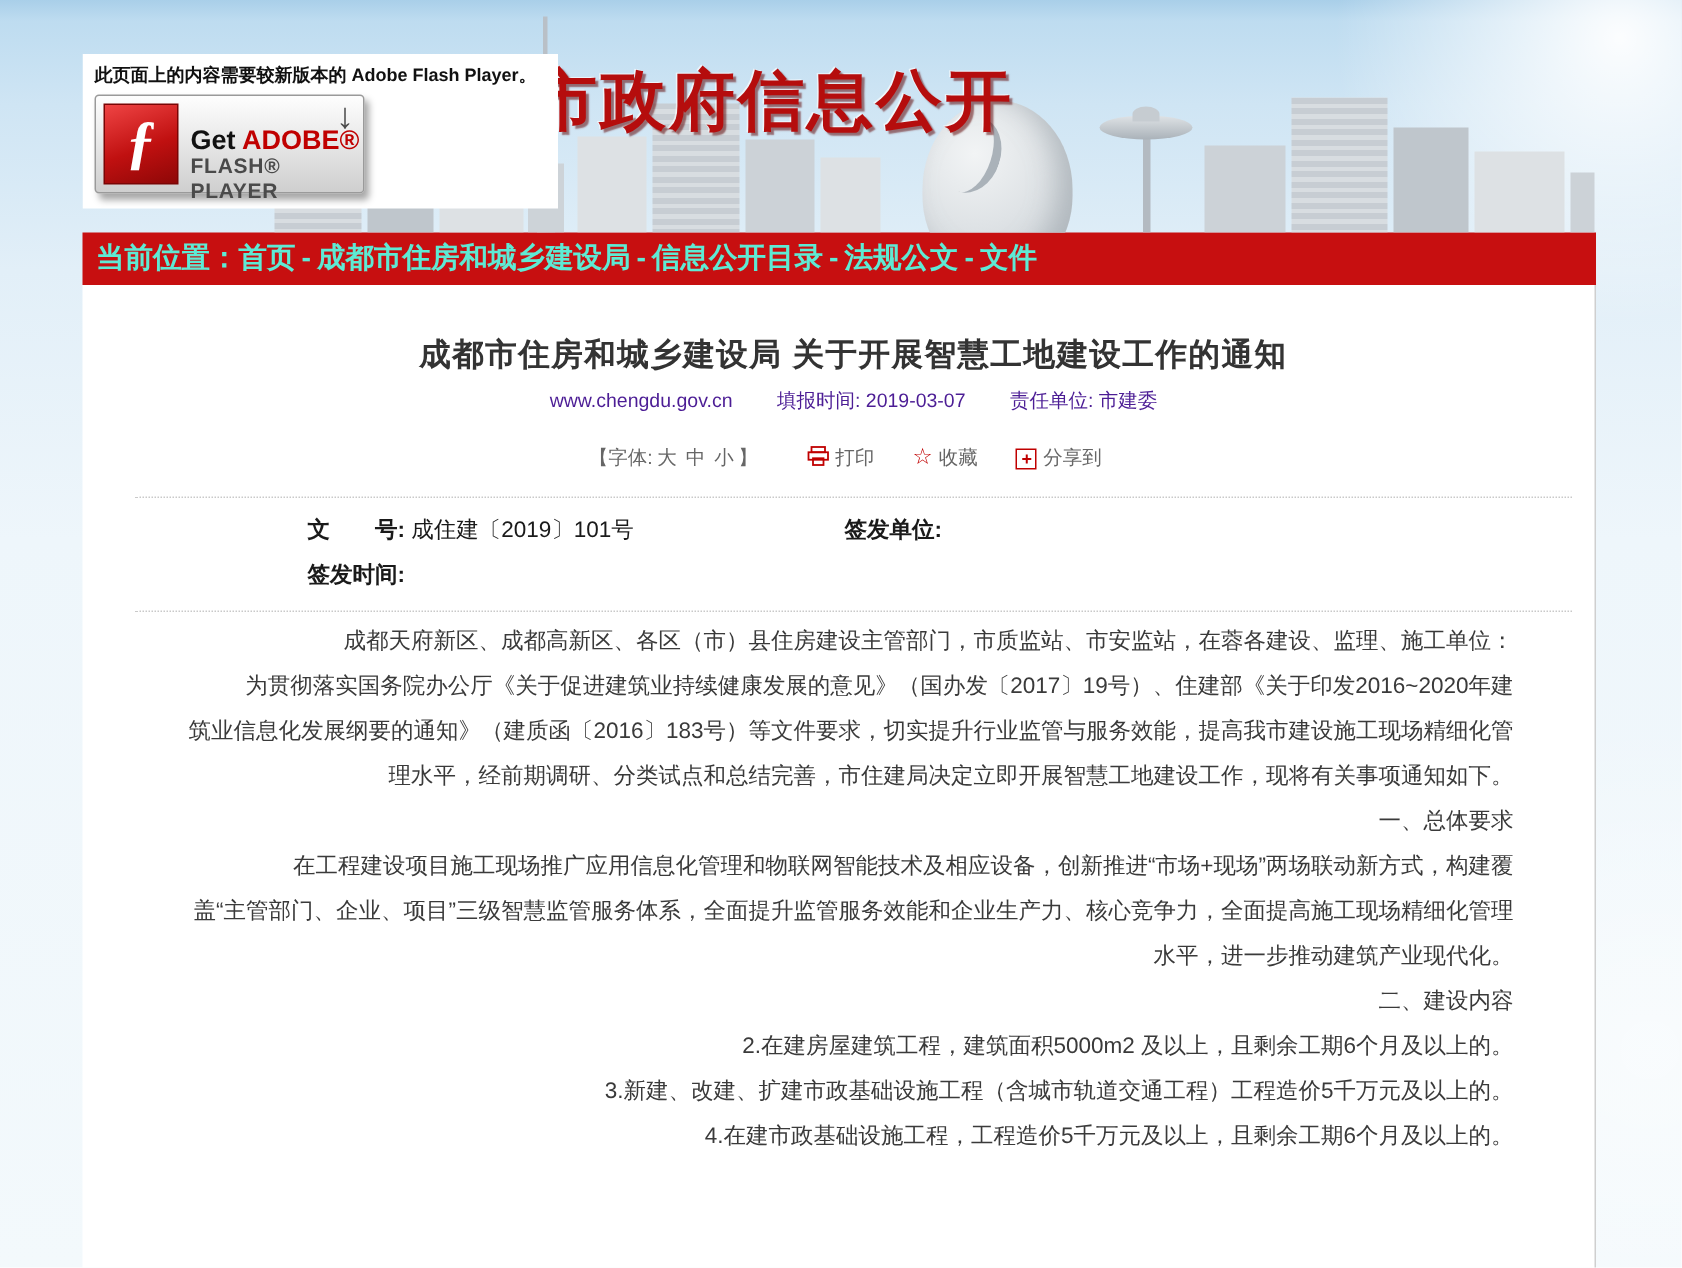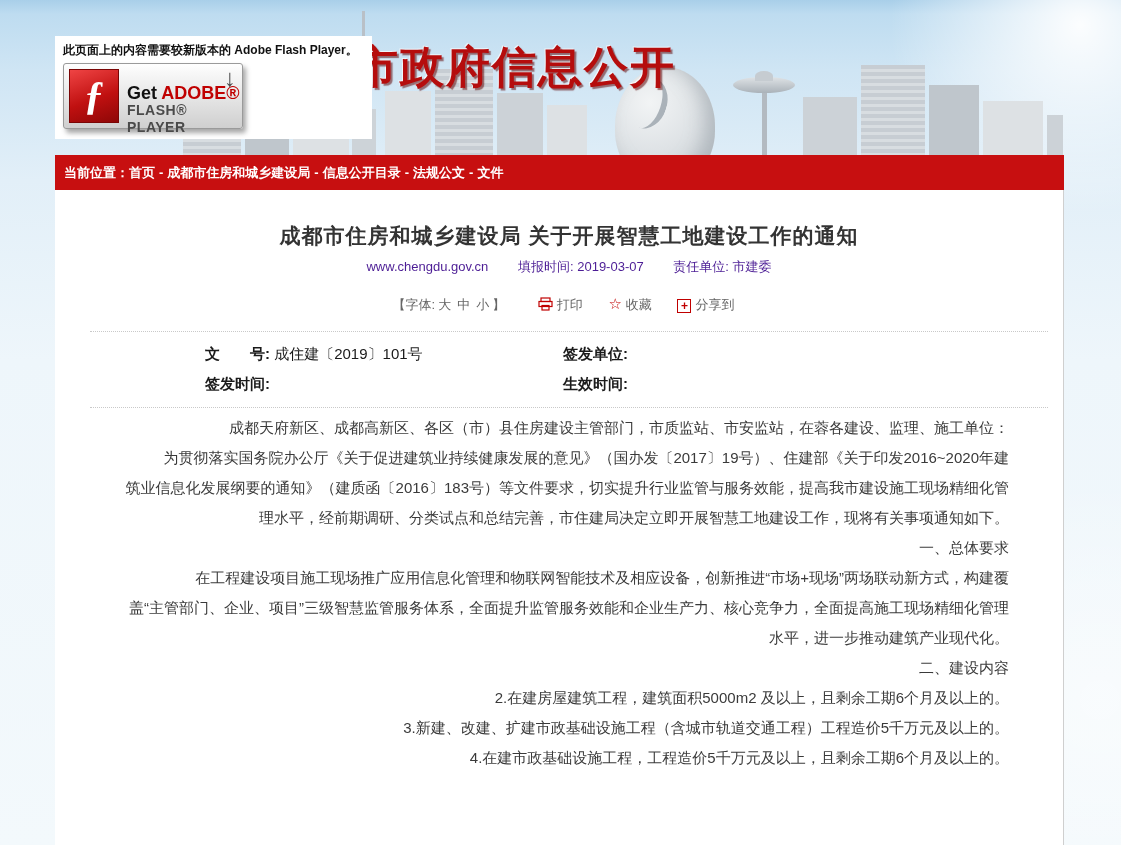--- a/index.html
+++ b/index.html
@@ -63,22 +63,22 @@
   .site-title{
     position:absolute;left:207px;top:38px;z-index:2;margin:0;
     font-family:"Liberation Serif","DejaVu Serif",serif;
     font-weight:bold;font-size:44px;letter-spacing:2px;color:#b50d0d;
     text-shadow:2px 2px 1px rgba(96,8,8,.55), -1px -1px 0 rgba(255,255,255,.65);
     white-space:nowrap;
   }
 
   
   .breadcrumb{
-    height:35px;line-height:35px;background:#c70f10;color:#ffffff;
-    font-size:13px;font-weight:bold;padding-left:9px;white-space:nowrap;
+    height:35px;line-height:35px;background:#c70f10;color:#5eead4;
+    font-size:19px;font-weight:bold;padding-left:9px;white-space:nowrap;
   }
   .breadcrumb .crumb{cursor:pointer;}
   .breadcrumb .sep{margin:0 4px;}
 
   
   .content{
     background:#ffffff;border-right:1px solid #cfcfcf;
     height:655px;box-sizing:border-box;padding-top:32px;padding-left:20px;
   }
   .doc-title{margin:0;text-align:center;font-size:21px;font-weight:bold;color:#333;letter-spacing:1px;}
@@ -176,21 +176,20 @@
         <span class="grp"><span class="sharebox">+</span><span>分享到</span></span>
       </div>
 
       <div class="fields">
         <div class="frow">
           <span><span class="flabel">文　　号:</span> <span class="fvalue">成住建〔2019〕101号</span></span>
           <span><span class="flabel">签发单位:</span> <span class="fvalue"></span></span>
         </div>
         <div class="frow">
           <span><span class="flabel">签发时间:</span> <span class="fvalue"></span></span>
-          <span><span class="flabel">生效时间:</span> <span class="fvalue"></span></span>
         </div>
       </div>
 
       <div class="body-text" id="paragraphs">
           <p class="para indent-none">成都天府新区、成都高新区、各区（市）县住房建设主管部门，市质监站、市安监站，在蓉各建设、监理、施工单位：</p>
           <p class="para indent-full">为贯彻落实国务院办公厅《关于促进建筑业持续健康发展的意见》（国办发〔2017〕19号）、住建部《关于印发2016~2020年建筑业信息化发展纲要的通知》（建质函〔2016〕183号）等文件要求，切实提升行业监管与服务效能，提高我市建设施工现场精细化管理水平，经前期调研、分类试点和总结完善，市住建局决定立即开展智慧工地建设工作，现将有关事项通知如下。</p>
           <p class="para indent-full">一、总体要求</p>
           <p class="para indent-full">在工程建设项目施工现场推广应用信息化管理和物联网智能技术及相应设备，创新推进“市场+现场”两场联动新方式，构建覆盖“主管部门、企业、项目”三级智慧监管服务体系，全面提升监管服务效能和企业生产力、核心竞争力，全面提高施工现场精细化管理水平，进一步推动建筑产业现代化。</p>
           <p class="para indent-full">二、建设内容</p>
           <p class="para indent-item">2.在建房屋建筑工程，建筑面积5000m2 及以上，且剩余工期6个月及以上的。</p>

